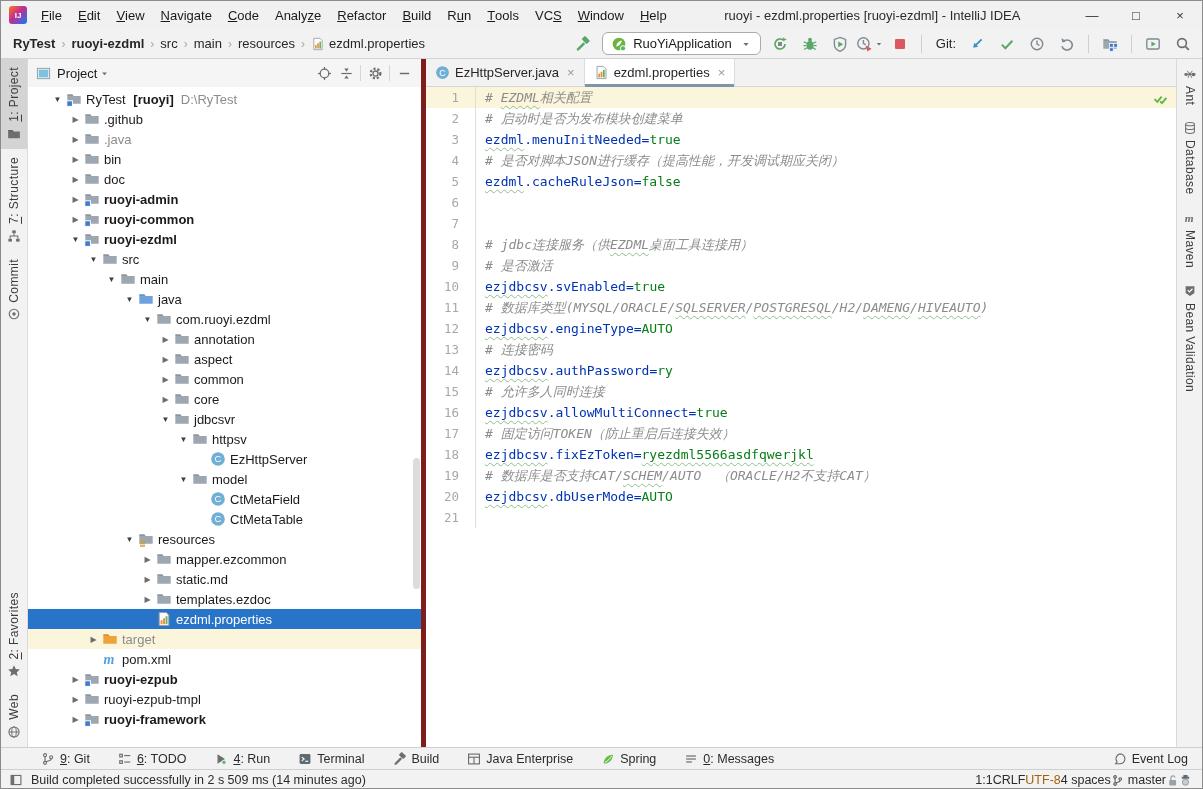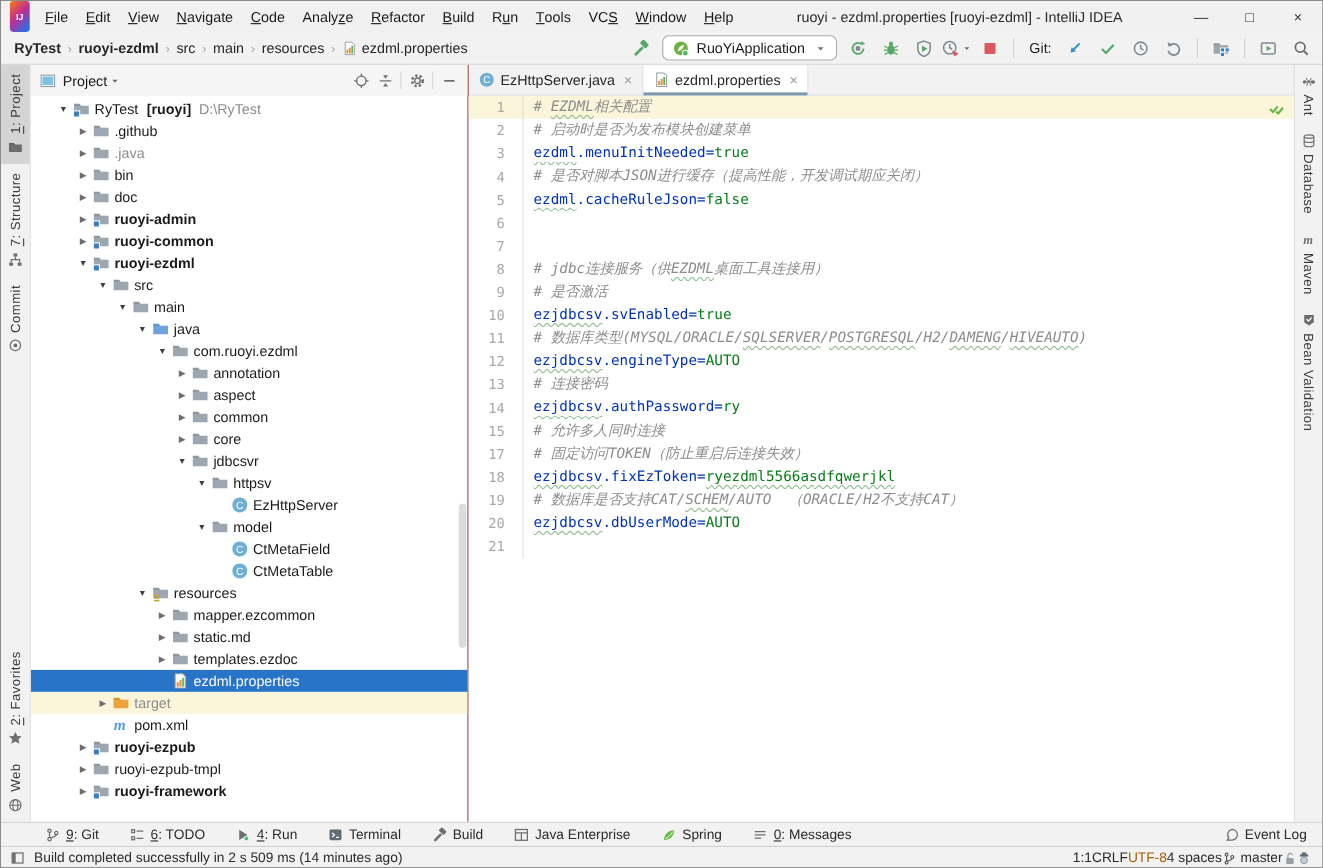--- a/index.html
+++ b/index.html
@@ -9,21 +9,21 @@
     background:#F2F2F2; border:1px solid #8C8C8C; overflow:hidden;
     font-family:"Liberation Sans", sans-serif; font-size:13px; color:#1A1A1A;
     user-select:none;
   }
   .icon { display:inline-flex; align-items:center; justify-content:center; flex:none; }
   .icon svg { display:block; }
   u { text-decoration:underline; }
 
   
   .titlebar { height:28px; display:flex; align-items:center; background:#F1F1F1; }
-  .app-logo { width:18px; height:28px; margin:0 6px 0 8px; border-radius:3px;
+  .app-logo { width:18px; height:18px; margin:0 6px 0 8px; border-radius:3px;
     background:linear-gradient(135deg,#F97A12,#C22D92 45%,#087CFA); color:#fff;
     font-size:8px; font-weight:bold; display:flex; align-items:center; justify-content:center; }
   .menubar { display:flex; height:100%; }
   .menu-item { padding:0 8px; display:flex; align-items:center; cursor:default; }
   .win-title { flex:1; text-align:center; color:#2B2B2B; white-space:nowrap; overflow:hidden; }
   .win-controls { display:flex; height:100%; }
   .win-btn { width:44px; height:100%; display:flex; align-items:center; justify-content:center; color:#333; font-size:13px; }
 
   
   .toolbar { height:30px; display:flex; align-items:center; background:#F2F2F2; border-bottom:1px solid #D3D3D3; padding:0 8px 0 12px; }
@@ -45,21 +45,21 @@
   .stripe { width:27px; background:#F2F2F2; display:flex; flex-direction:column; justify-content:space-between; }
   .stripe.left { border-right:1px solid #DADADA; }
   .stripe.right { width:26px; border-left:1px solid #DADADA; }
   .stripe-group { display:flex; flex-direction:column; align-items:center; }
   .stripe-item { width:100%; display:flex; flex-direction:column; align-items:center; padding:8px 0; gap:5px; color:#3C3C3C; font-size:12px; }
   .stripe-item.active { background:#D4D4D4; }
   .stripe-label.up   { writing-mode:vertical-rl; transform:rotate(180deg); letter-spacing:.4px; }
   .stripe-label.down { writing-mode:vertical-rl; letter-spacing:.4px; }
 
   
-  .project-panel { width:398px; background:#FFFFFF; border-right:1px solid #7f1d1d; display:flex; flex-direction:column; position:relative; }
+  .project-panel { width:398px; background:#FFFFFF; border-right:5px solid #7f1d1d; display:flex; flex-direction:column; position:relative; }
   .panel-header { height:28px; flex:none; display:flex; align-items:center; padding:0 6px 0 8px; background:#F5F5F5; }
   .panel-title { margin:0 2px 0 6px; }
   .panel-header .spacer { flex:1; }
   .ph-icon { width:22px; height:22px; display:flex; align-items:center; justify-content:center; border-radius:3px; }
   .ph-sep { width:1px; height:16px; background:#D5D5D5; margin:0 3px; }
   .tree { flex:1; overflow:hidden; padding-top:2px; }
   .tree-row { height:20px; display:flex; align-items:center; white-space:nowrap; cursor:default; }
   .tree-row .chev { width:15px; flex:none; font-size:8px; color:#6E6E6E; text-align:center; }
   .tree-row .chev.open { color:#3C3F41; }
   .tree-row .t-icon { width:17px; flex:none; display:flex; justify-content:center; }
@@ -853,20 +853,24 @@
           </div>
           <div class="code-line">
             <span class="gutter">14</span>
             <span class="code"><span class="sg-key wavy">ezjdbcsv</span><span class="sg-key">.authPassword</span><span class="sg-eq">=</span><span class="sg-value">ry</span></span>
           </div>
           <div class="code-line">
             <span class="gutter">15</span>
             <span class="code"><span class="sg-comment"># 允许多人同时连接</span></span>
           </div>
           <div class="code-line">
+            <span class="gutter">16</span>
+            <span class="code"><span class="sg-key wavy">ezjdbcsv</span><span class="sg-key">.allowMultiConnect</span><span class="sg-eq">=</span><span class="sg-value">true</span></span>
+          </div>
+          <div class="code-line">
             <span class="gutter">17</span>
             <span class="code"><span class="sg-comment"># 固定访问TOKEN（防止重启后连接失效）</span></span>
           </div>
           <div class="code-line">
             <span class="gutter">18</span>
             <span class="code"><span class="sg-key wavy">ezjdbcsv</span><span class="sg-key">.fixEzToken</span><span class="sg-eq">=</span><span class="sg-value wavy">ryezdml5566asdfqwerjkl</span></span>
           </div>
           <div class="code-line">
             <span class="gutter">19</span>
             <span class="code"><span class="sg-comment"># 数据库是否支持CAT/</span><span class="sg-comment wavy">SCHEM</span><span class="sg-comment">/AUTO  （ORACLE/H2不支持CAT）</span></span>

